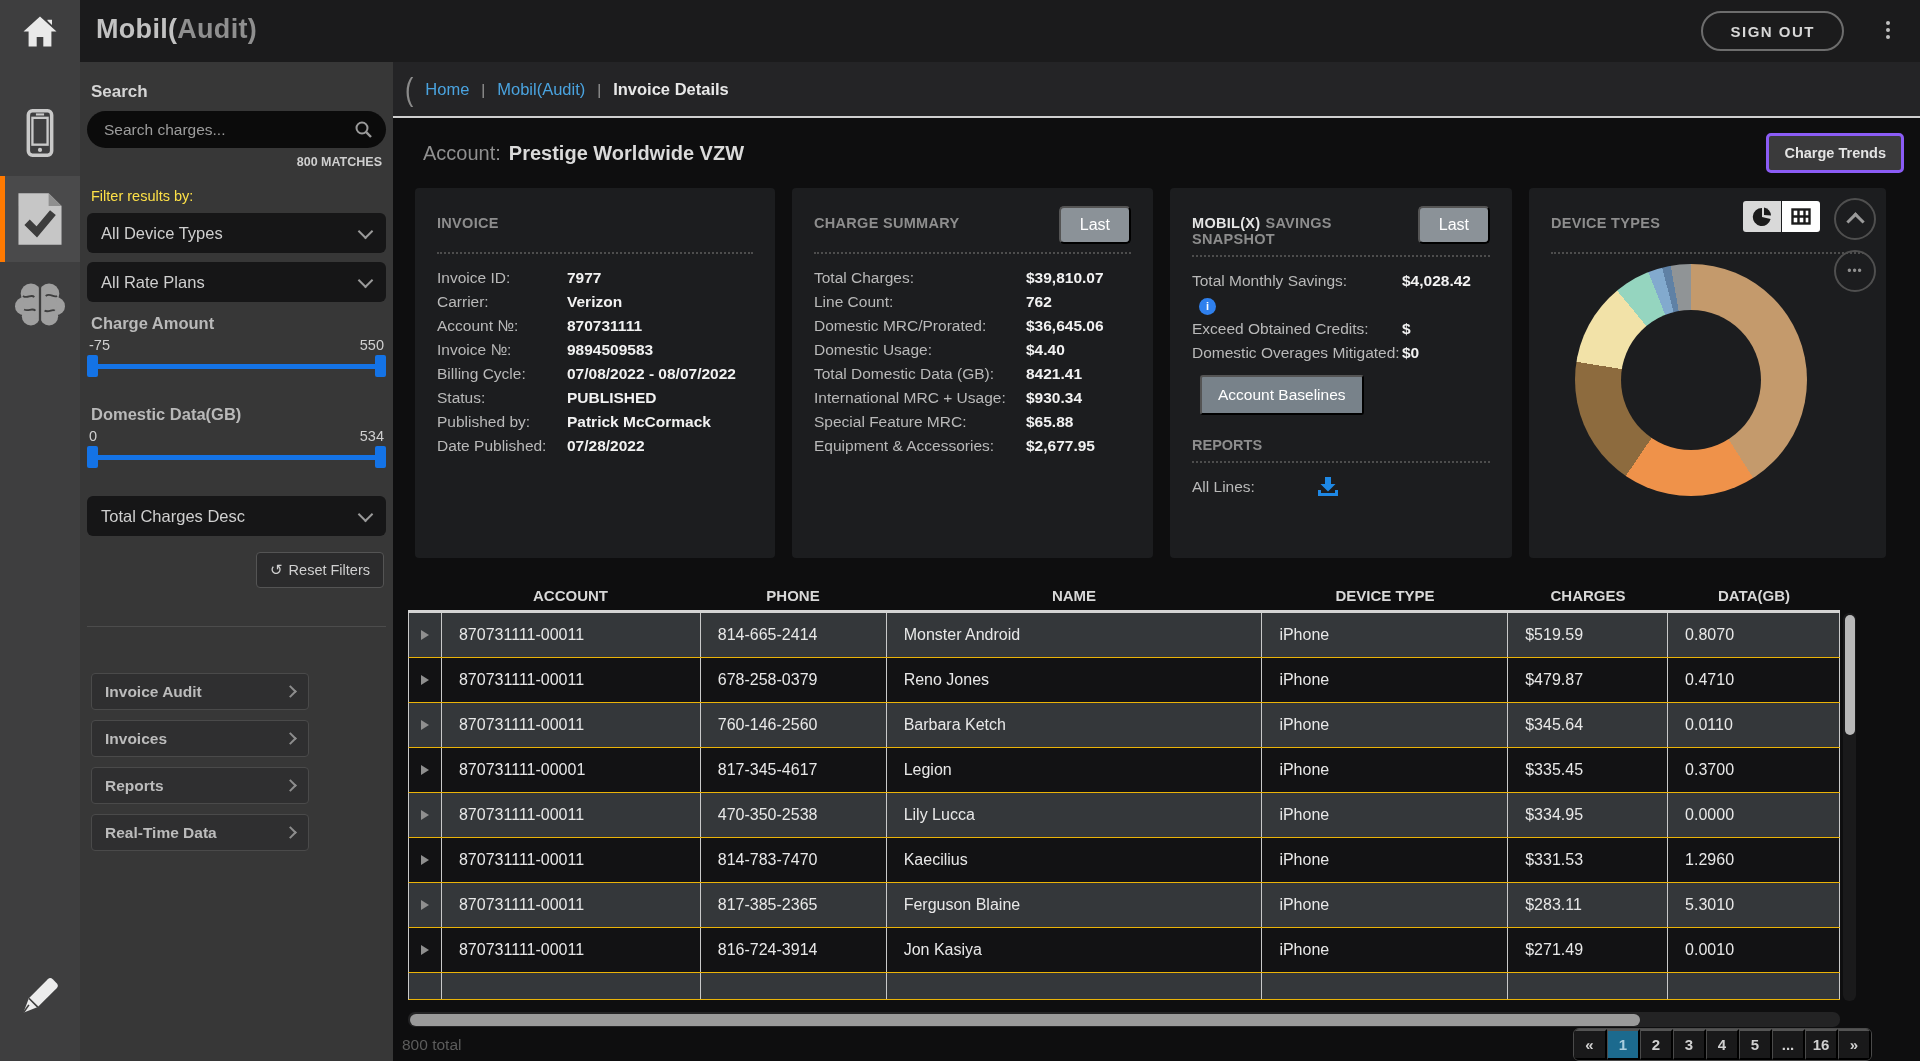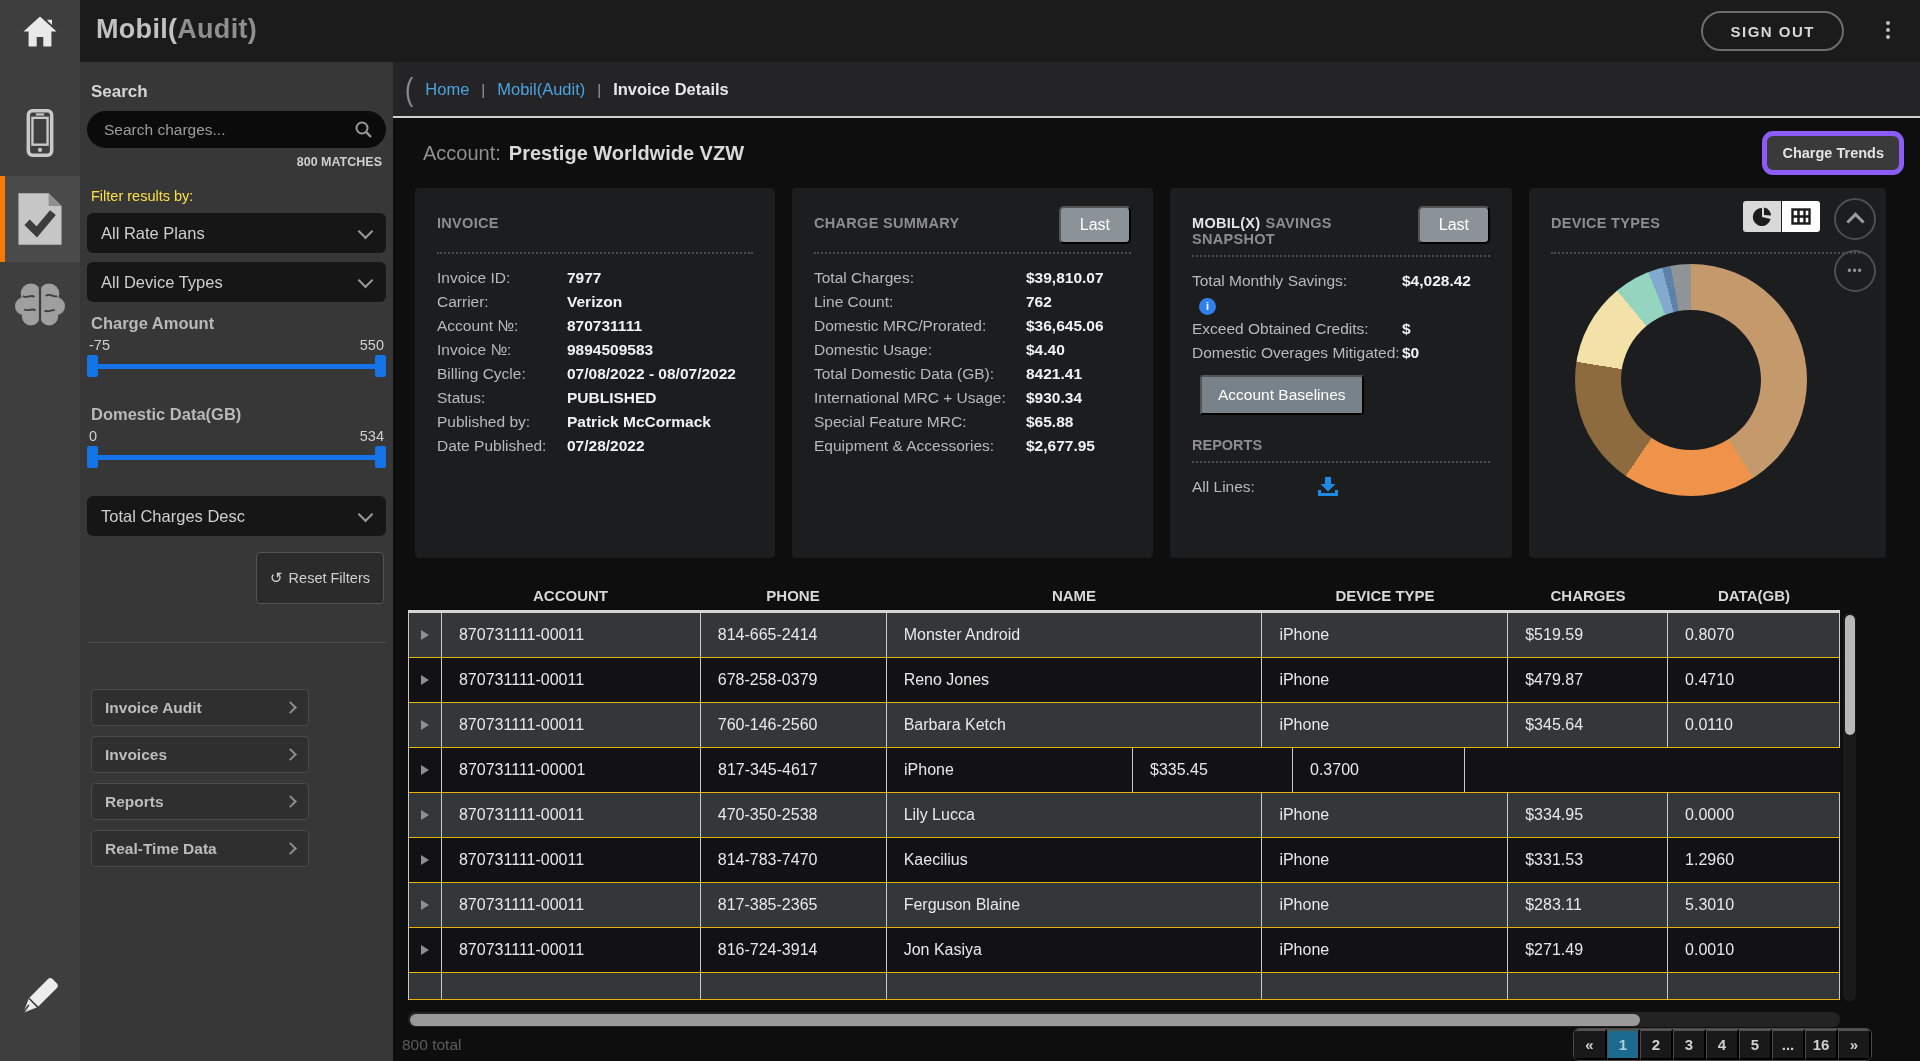--- a/index.html
+++ b/index.html
@@ -42,42 +42,42 @@
   .select .caret{position:absolute;right:15px;top:13px;}
   .slider-label{margin:12px 0 0 4px;color:#b9b9b9;font-weight:bold;font-size:16.5px;}
   .slider-minmax{display:flex;justify-content:space-between;color:#d0d0d0;font-size:14.5px;margin:4px 2px 2px;}
   .slider{position:relative;height:22px;margin-bottom:28px;}
   .slider-track{position:absolute;left:0;right:0;top:9px;height:5px;background:var(--slider,#1473E6);}
   .slider-handle{position:absolute;top:0;width:11px;height:22px;background:var(--slider,#1473E6);border-radius:2px;}
   .slider-handle.left{left:0;} .slider-handle.right{right:0;}
   .sort-select{margin-top:22px;}
   .reset-row{text-align:right;margin:16px 2px 0 0;}
   .reset-btn{display:inline-block;background:#2b2b2c;border:1px solid #545454;border-radius:4px;
-             color:#d0d0d0;font-size:14.5px;padding:16px 13px;}
+             color:#d0d0d0;font-size:14.5px;padding:8px 13px;}
   .reset-btn .ric{margin-right:6px;font-size:15px;}
   .side-divider{border-top:1px solid #4c4c4c;margin-top:38px;}
   .side-nav{margin-top:46px;text-align:right;}
   .nav-item{width:218px;height:37px;background:#2f2f30;border:1px solid #4a4a4a;border-radius:4px;
             margin:0 0 10px 4px;display:flex;align-items:center;padding:0 13px;color:#bcbcbc;
             font-weight:bold;font-size:15.5px;box-sizing:border-box;}
   .nav-item .caret{margin-left:auto;transform:rotate(-45deg);width:7px;height:7px;border-color:#8d8d8d;}
 
   
   .main{position:absolute;left:393px;top:62px;width:1527px;height:999px;}
   .breadcrumb-bar{position:absolute;top:0;left:0;right:0;height:56px;background:#242426;
                   border-bottom:2px solid #cfcfcf;display:flex;align-items:center;padding-left:12px;box-sizing:border-box;}
   .paren{color:#8a8a8a;font-size:25px;margin-right:12px;transform:scaleY(1.25);}
   .crumb-link{color:var(--link,#4AA3DF);font-size:16.5px;}
   .crumb-sep{color:#9a9a9a;margin:0 12px;font-size:15px;}
   .crumb-current{color:#e8e8e8;font-weight:bold;font-size:16.5px;}
   .account-row{position:absolute;top:58px;left:0;right:0;height:66px;display:flex;align-items:center;
                padding:0 16px 0 30px;box-sizing:border-box;}
   .account-label{color:#8f8f8f;font-size:20px;}
   .account-name{color:#dadada;font-weight:bold;font-size:20px;margin-left:8px;}
-  .charge-trends{margin-left:auto;background:#3a3a3b;border:5px solid #8b5cf6;border-radius:11px;
+  .charge-trends{margin-left:auto;background:#3a3a3b;border:3px solid #8b5cf6;border-radius:5px;
                  color:#e3e3e3;font-weight:bold;font-size:14.5px;padding:9px 15px;}
 
   
   .cards-row{position:absolute;top:126px;left:22px;width:1490px;height:370px;display:flex;gap:17px;}
   .card{background:#1c1d1f;border-radius:4px;box-sizing:border-box;padding:18px 22px;position:relative;}
   .card-invoice{width:360px;} .card-summary{width:361px;} .card-savings{width:342px;} .card-devices{width:357px;}
   .card-title-row{display:flex;align-items:flex-start;min-height:38px;}
   .card-title{color:#8d8d8d;font-weight:bold;font-size:14.5px;letter-spacing:.3px;padding-top:9px;}
   .card-title .tp{color:#e4e4e4;} .card-title .ts{color:#8d8d8d;margin-left:5px;}
   .btn-last{margin-left:auto;background:#8b9298;color:#fff;font-size:16px;border-radius:5px;padding:8px 19px;}
@@ -213,25 +213,25 @@
       <span class="search-glyph">
         <svg width="19" height="19" viewBox="0 0 19 19">
           <circle cx="8" cy="8" r="5.5" fill="none" stroke="#9a9a9a" stroke-width="2"></circle>
           <line x1="12.2" y1="12.2" x2="17" y2="17" stroke="#9a9a9a" stroke-width="2.4"></line>
         </svg>
       </span>
     </div>
     <div class="matches">800 MATCHES</div>
     <div class="filter-label">Filter results by:</div>
     <div class="select">
+      <span>All Device Types</span>
+      <span class="caret"></span>
+    </div>
+    <div class="select">
       <span>All Rate Plans</span>
-      <span class="caret"></span>
-    </div>
-    <div class="select">
-      <span>All Device Types</span>
       <span class="caret"></span>
     </div>
     <div class="slider-label">Charge Amount</div>
     <div class="slider-minmax">
       <span>-75</span>
       <span>550</span>
     </div>
     <div class="slider">
       <div class="slider-track"></div>
       <div class="slider-handle left"></div>
@@ -499,20 +499,21 @@
             <div class="cell col-charges">$345.64</div>
             <div class="cell col-data">0.0110</div>
           </div>
 
           <div class="trow">
             <div class="cell col-exp">
               <span class="expander"></span>
             </div>
             <div class="cell col-account">870731111-00001</div>
             <div class="cell col-phone">817-345-4617</div>
+            <div class="cell col-name">Legion</div>
             <div class="cell col-device">iPhone</div>
             <div class="cell col-charges">$335.45</div>
             <div class="cell col-data">0.3700</div>
           </div>
 
           <div class="trow">
             <div class="cell col-exp">
               <span class="expander"></span>
             </div>
             <div class="cell col-account">870731111-00011</div>

